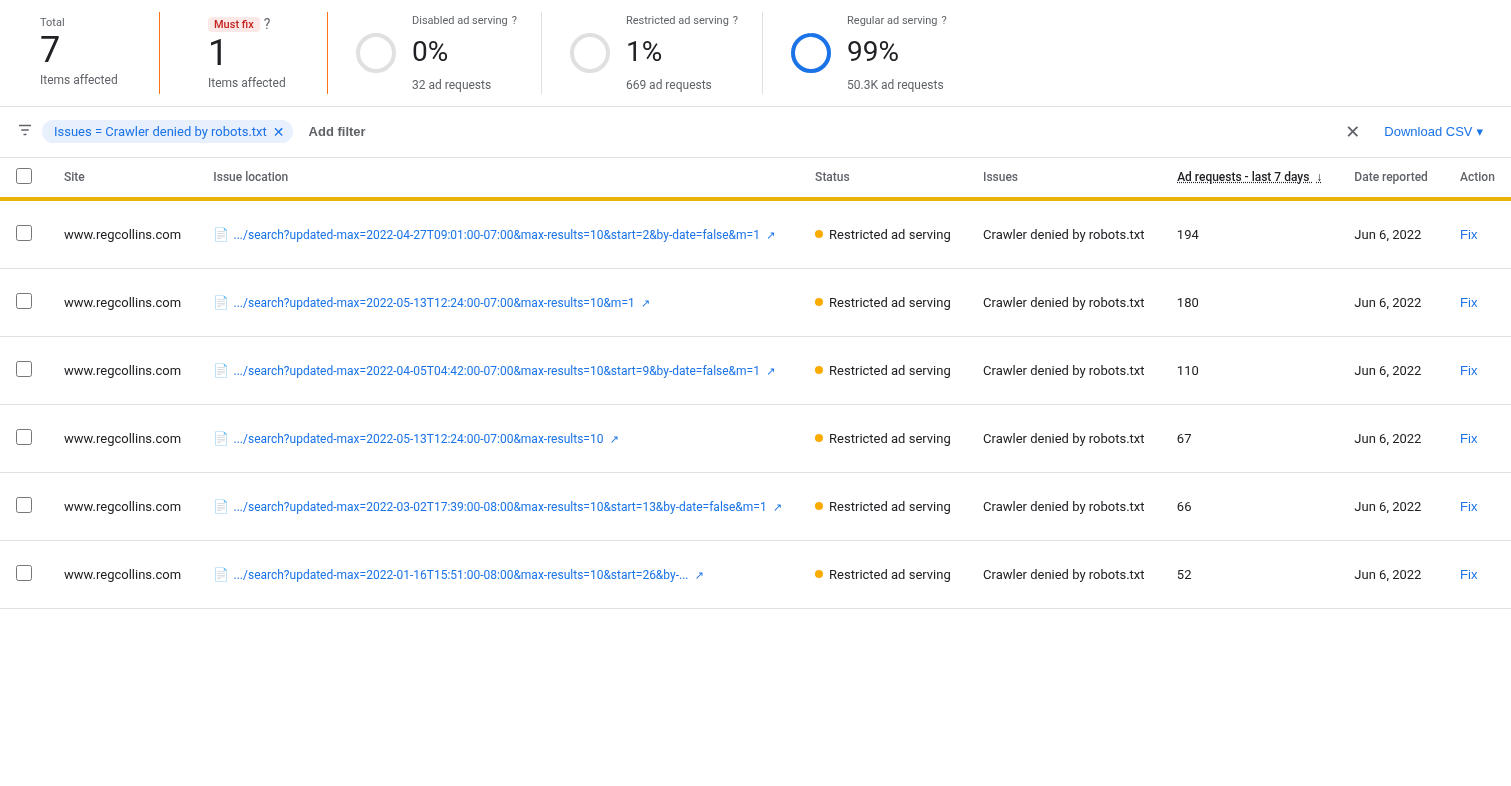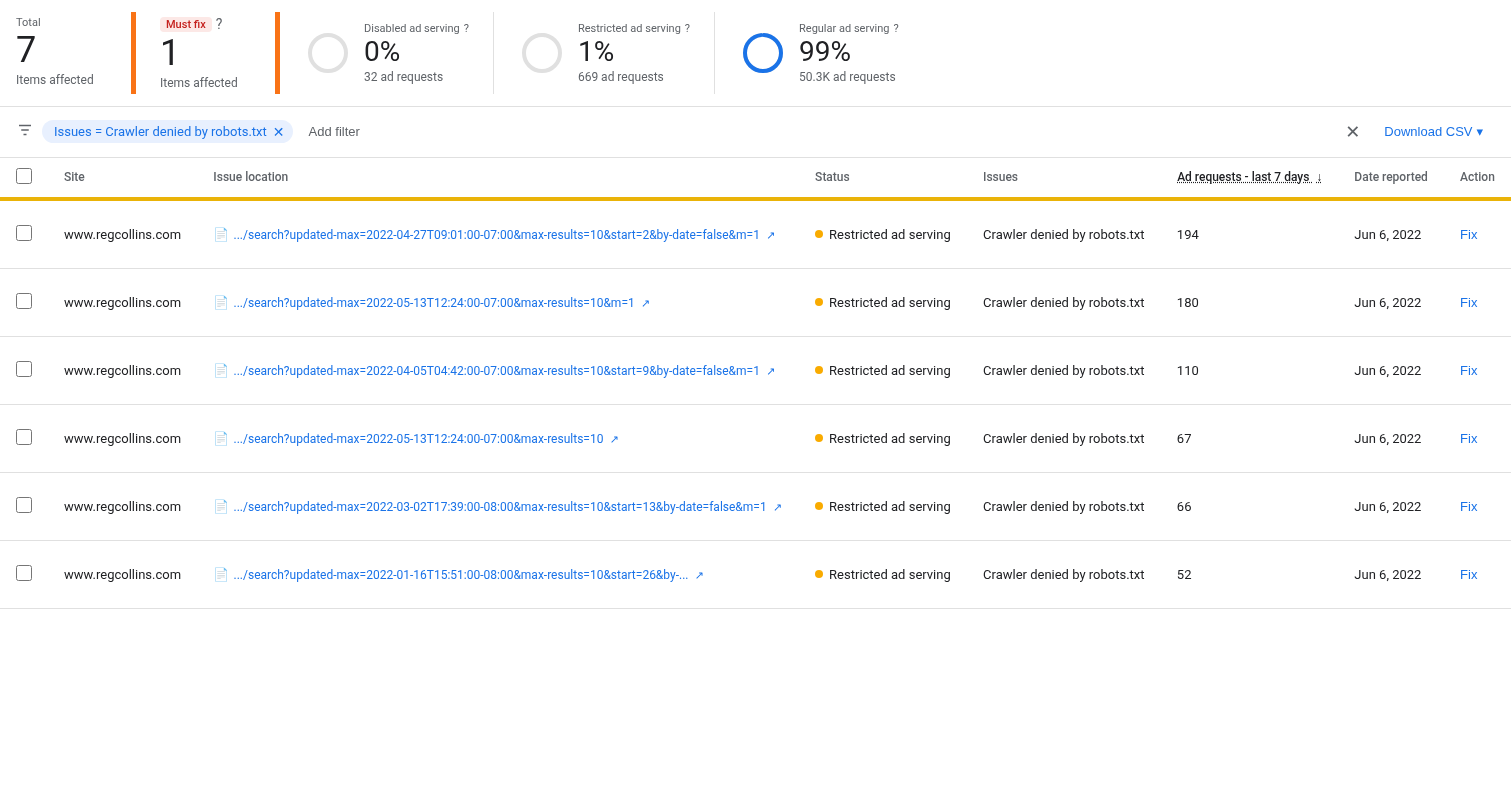--- a/index.html
+++ b/index.html
@@ -13,22 +13,23 @@
       border-bottom: 1px solid #e0e0e0;
       gap: 0;
     }
     .stat-block {
       display: flex;
       flex-direction: column;
       padding: 4px 24px 4px 0;
       min-width: 120px;
     }
     .stat-block.bordered {
-      border-right: 5px solid #f97316;
+      border-right: 1px solid #f97316;
       margin-right: 24px;
+      margin-left: 24px;
     }
     .stat-label-top {
       font-size: 11px;
       color: #5f6368;
       margin-bottom: 2px;
       display: flex;
       align-items: center;
       gap: 4px;
     }
     .stat-number {
@@ -53,20 +54,21 @@
     .stat-with-circle {
       display: flex;
       flex-direction: row;
       align-items: center;
       gap: 12px;
       padding-right: 32px;
     }
     .stat-with-circle .text-part {
       display: flex;
       flex-direction: column;
+      gap: 8px;
     }
     .circle-container {
       width: 48px;
       height: 48px;
       flex-shrink: 0;
     }
 
     
     .filter-bar {
       display: flex;
@@ -95,20 +97,21 @@
       font-size: 14px;
       line-height: 1;
     }
     .add-filter-btn {
       background: none;
       border: none;
       color: #5f6368;
       font-size: 13px;
       cursor: pointer;
       padding: 4px 8px;
+      font-weight: bold;
     }
     .filter-spacer { flex: 1; }
     .close-filter-btn {
       background: none;
       border: none;
       cursor: pointer;
       color: #5f6368;
       font-size: 18px;
       padding: 4px;
     }

